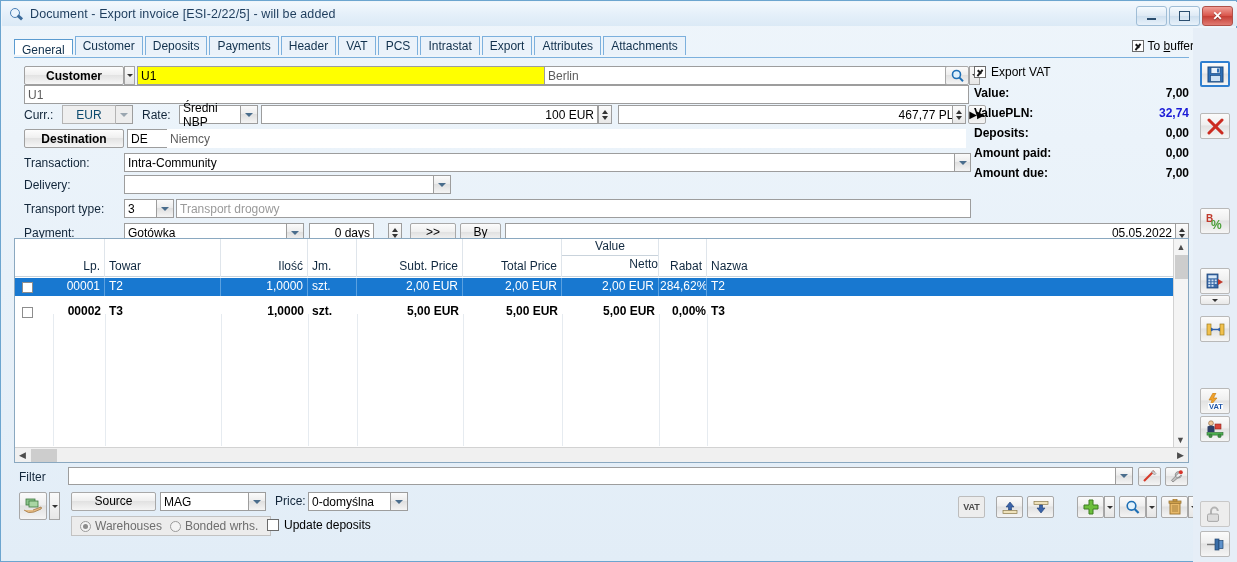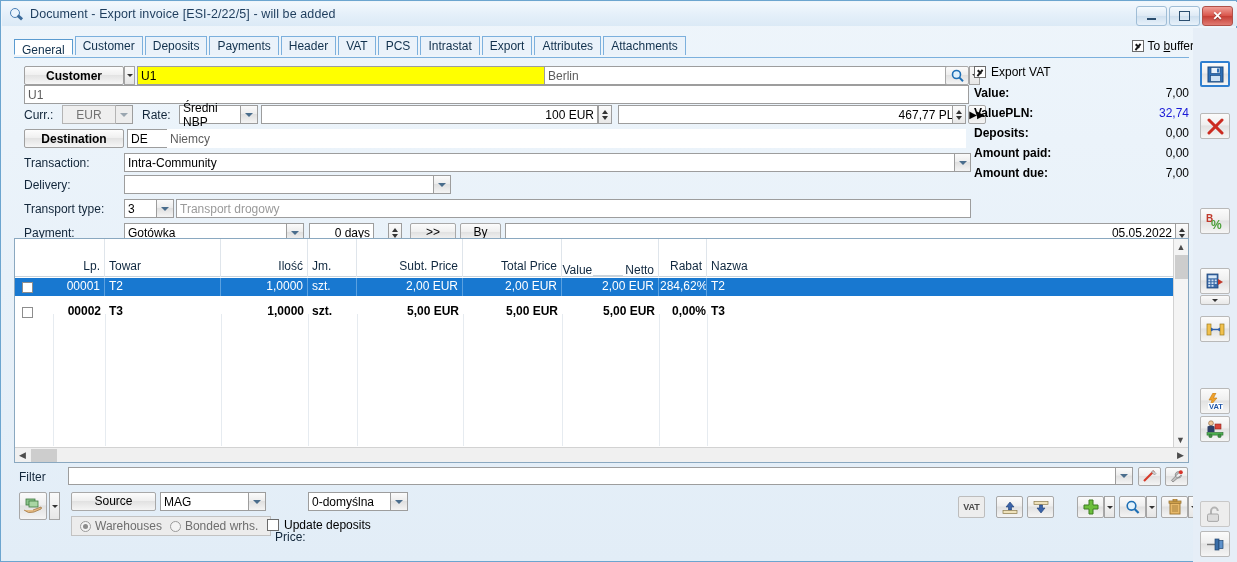--- a/index.html
+++ b/index.html
@@ -79,21 +79,21 @@
     border:1px solid #a8a8a8;border-radius:2px;
     background:linear-gradient(to bottom,#fcfcfc 0%,#efefef 45%,#e2e2e2 50%,#f5f5f5 100%);
     font-size:12px;text-align:center;box-sizing:border-box;color:#000;
   }
   .inp{
     border:1px solid #9d9d9d;background:#fff;box-sizing:border-box;
     font-size:12px;line-height:normal;padding:1px 3px;display:flex;align-items:center;
   }
   .inp.ro{background:#fff;color:#5c5c5c;}
   .inp.yellow{background:#ffff00;border:1px solid #9d9d9d;}
-  .inp.grey{background:#efefef;color:#737373;border:1px solid #b4b4b4;}
+  .inp.grey{background:#efefef;color:#0c4a6e;border:1px solid #b4b4b4;}
   .inp.right{justify-content:flex-end;}
   .arrowbox{
     width:17px;border:1px solid #9d9d9d;border-left:none;box-sizing:border-box;
     background:linear-gradient(to bottom,#fbfbfb 0%,#ededed 45%,#e0e0e0 50%,#f4f4f4 100%);
     display:flex;align-items:center;justify-content:center;
   }
   .chev{width:0;height:0;border-left:4px solid transparent;border-right:4px solid transparent;border-top:4px solid #4a6d8c;}
   .chev.grey{border-top-color:#9aa6b0;}
   .spin{
     width:14px;border:1px solid #9d9d9d;box-sizing:border-box;
@@ -104,39 +104,39 @@
   .spin .dn{width:0;height:0;border-left:3px solid transparent;border-right:3px solid transparent;border-top:4px solid #333;}
   .tinydrop{
     width:11px;border:1px solid #a4a4a4;box-sizing:border-box;
     background:linear-gradient(to bottom,#fafafa,#e6e6e6);
     display:flex;align-items:center;justify-content:center;
   }
   .tinydrop .chev{border-left-width:3px;border-right-width:3px;border-top-width:3.5px;border-top-color:#333;}
   
   .summ{position:absolute;left:973px;top:64px;width:215px;}
   .summrow{display:flex;justify-content:space-between;font-weight:bold;font-size:12px;margin-bottom:6px;color:#000;}
-  .summrow .v{font-weight:normal;}
+  .summrow .v{font-weight:bold;}
   .summrow .blue{color:#1a1ad6;}
   
   .grid{
     position:absolute;left:13px;top:237px;width:1175px;height:225px;
     border:1px solid #8aa8c0;background:#fff;box-sizing:border-box;
   }
   .ghead{
     position:absolute;left:0;top:0;width:1159px;height:38px;background:#fff;
     border-bottom:1px solid #c9d3dc;box-sizing:border-box;
   }
   .gh{
     position:absolute;top:0;height:38px;box-sizing:border-box;
     border-right:1px solid #dfe5eb;font-size:12px;color:#10283f;
     display:flex;align-items:flex-end;padding-bottom:4px;
   }
   .gh.r{justify-content:flex-end;padding-right:4px;}
   .gh.l{justify-content:flex-start;padding-left:4px;}
-  .gh.two{align-items:flex-end;padding-bottom:0;flex-direction:row;}
+  .gh.two{align-items:flex-start;padding-bottom:0;flex-direction:column;}
   .gh.two .t{width:100%;text-align:center;padding-top:0px;}
   .gh.two .hr{width:100%;height:1px;background:#c9d3dc;margin:2px 0 1px;}
   .gh.two .b{width:100%;text-align:right;padding-right:4px;}
   .grow{position:absolute;left:0;width:1159px;height:18px;display:flex;align-items:center;font-size:12px;}
   .grow.sel{background:#1878d0;color:#fff;}
   .grow .cell{box-sizing:border-box;height:18px;line-height:17px;padding:0 4px;overflow:hidden;white-space:nowrap;}
   .grow .cell.r{text-align:right;}
   .grow.sel .cell{border-right:1px solid #5ba1e0;}
   .grow .chk{
     width:11px;height:11px;border:1px solid #8d8d8d;background:#fff;margin-left:7px;box-sizing:border-box;
@@ -436,21 +436,21 @@
     <div class="tinydrop zerob" style="left:35px;top:28px;height:28px;">
         <div class="chev"></div>
       </div>
 
     <div class="btnplain zerob" style="left:57px;top:28px;width:85px;height:19px;line-height:17px;">Source</div>
     <div class="inp zerob" style="left:146px;top:28px;width:89px;height:19px;">MAG</div>
     <div class="arrowbox zerob" style="left:235px;top:28px;height:19px;">
         <div class="chev"></div>
       </div>
 
-    <div class="lbl zerob" style="left:261px;top:30px;margin-top:36px;">Price:</div>
+    <div class="lbl zerob" style="left:261px;top:30px;">Price:</div>
     <div class="inp zerob" style="left:294px;top:28px;width:83px;height:19px;">0-domyślna</div>
     <div class="arrowbox zerob" style="left:377px;top:28px;height:19px;">
         <div class="chev"></div>
       </div>
 
     <div class="radiowrap zerob" style="left:57px;top:52px;width:200px;height:20px;">
       <div style="display:flex;align-items:center;gap:4px;">
         <div class="radio on"></div>
         <span>Warehouses</span>
       </div>

